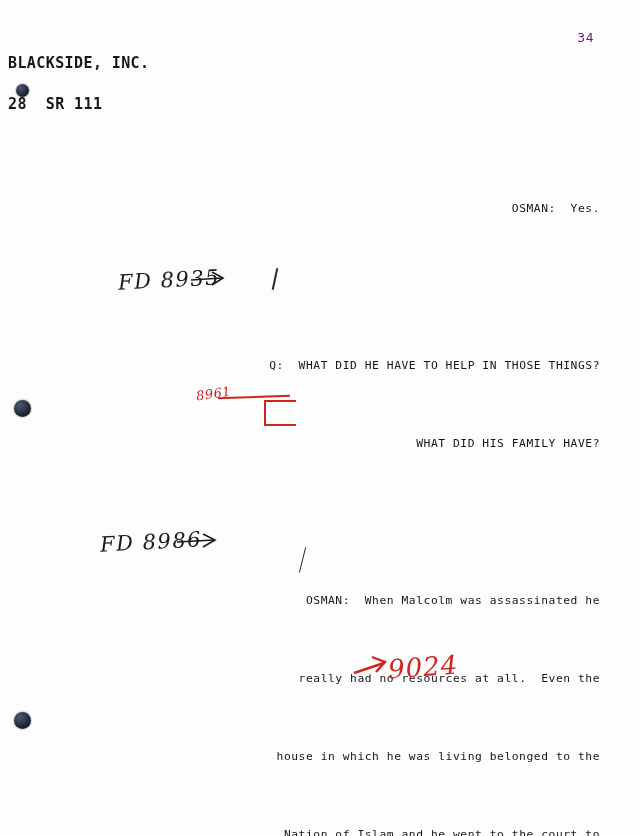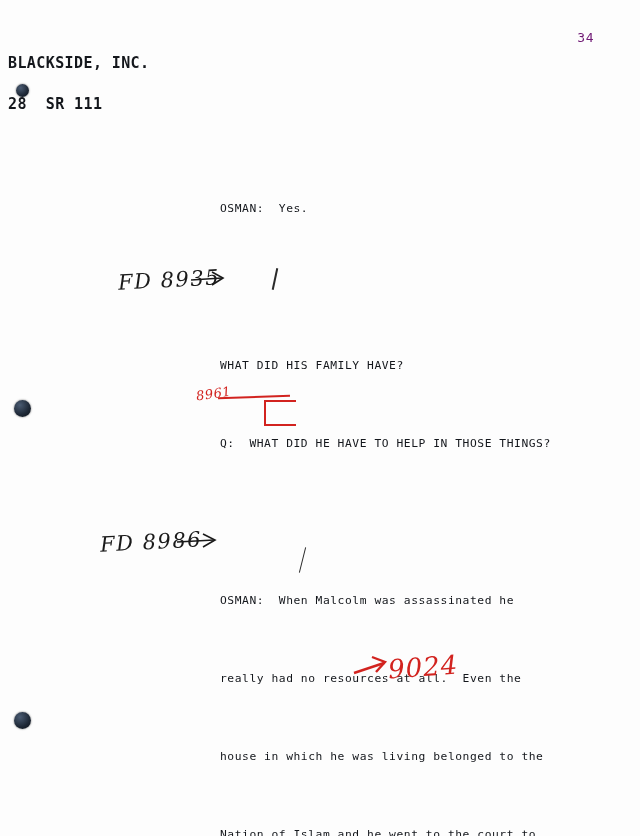--- a/index.html
+++ b/index.html
@@ -55,20 +55,21 @@
     font-family: "DejaVu Sans Mono", monospace;
     font-size: 11.3px;
     line-height: 26.1px;
     letter-spacing: 0.55px;
     color: #14171c;
     white-space: pre-wrap;
   }
   .tline {
     height: 26.1px;
     white-space: pre;
+    text-align: right;
   }
   .tline.blank { color: transparent; }
 
   
   .annot {
     position: absolute;
     font-family: "DejaVu Serif", serif;
     font-style: italic;
     color: #1a1a1a;
     white-space: nowrap;
@@ -137,22 +138,22 @@
   <div class="header-block">
     <div>BLACKSIDE, INC.</div>
     <div>28  SR 111</div>
   </div>
 
   <div class="page-number">34</div>
 
   <div class="transcript">
     <div class="tline">OSMAN:  Yes.</div>
     <div class="tline blank"></div>
+    <div class="tline">Q:  WHAT DID HE HAVE TO HELP IN THOSE THINGS?</div>
     <div class="tline">WHAT DID HIS FAMILY HAVE?</div>
-    <div class="tline">Q:  WHAT DID HE HAVE TO HELP IN THOSE THINGS?</div>
     <div class="tline blank"></div>
     <div class="tline">OSMAN:  When Malcolm was assassinated he</div>
     <div class="tline">really had no resources at all.  Even the</div>
     <div class="tline">house in which he was living belonged to the</div>
     <div class="tline">Nation of Islam and he went to the court to</div>
     
     
     
     
     

